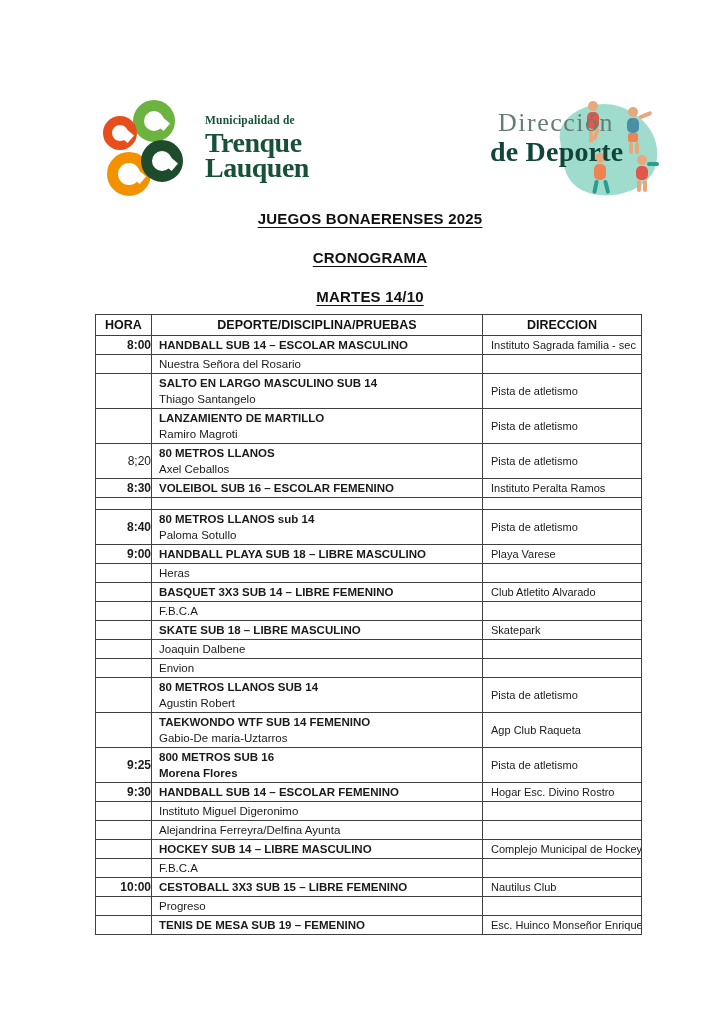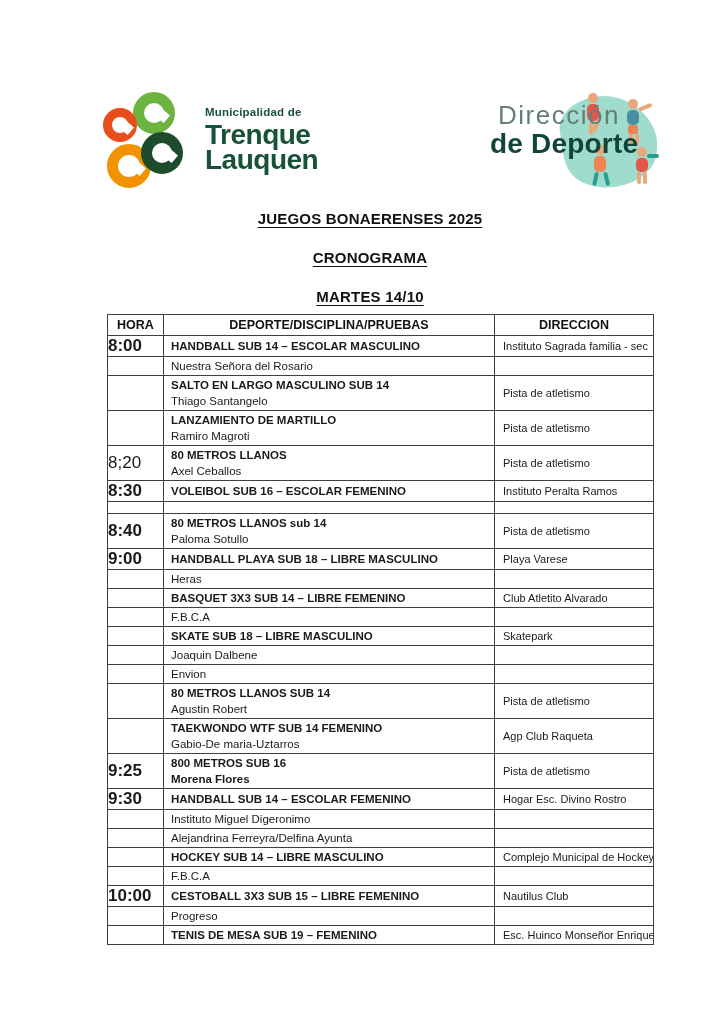--- a/index.html
+++ b/index.html
@@ -7,23 +7,24 @@
   body {
     width:724px; height:1024px;
     font-family:"Liberation Sans", sans-serif;
     color:#1a1a1a;
     overflow:hidden;
   }
   .page { width:724px; height:1024px; position:relative; background:#fff; }
 
   
   .header {
-    position:absolute; top:84px; left:0; right:0;
+    position:absolute; top:92px; left:0; right:0;
     display:flex; justify-content:space-between;
     padding:0 56px 0 103px;
+    font-family:Liberation Serif, serif;
   }
   .muni-logo { display:flex; align-items:center; gap:14px; }
   .rings { position:relative; width:88px; height:96px; }
   .ring { position:absolute; border-radius:50%; }
   .ring .notch {
     position:absolute; width:10px; height:10px; background:#fff;
     right:-4px; top:40%; transform:rotate(40deg);
   }
   .ring-red       { left:0;  top:16px; width:34px; height:34px; border:9px  solid #e84e1b; }
   .ring-lgreen    { left:30px; top:0;  width:42px; height:42px; border:11px solid #6db33f; }
@@ -48,31 +49,31 @@
   .titles { position:absolute; top:210px; left:8px; width:724px; text-align:center; }
   .doc-title {
     font-size:15px; font-weight:bold; color:#111;
     text-decoration:underline; text-underline-offset:3px;
     margin-bottom:22px; letter-spacing:.2px;
   }
 
   
   table.schedule {
     position:absolute; top:314px; left:95px;
-    width:546px; border-collapse:collapse; table-layout:fixed;margin-left:12px;
+    width:546px; border-collapse:collapse; table-layout:fixed;
   }
   .schedule th, .schedule td {
     border:1px solid #3f3f3f; vertical-align:middle;
     overflow:hidden; white-space:nowrap;
   }
   .schedule th {
     font-size:12.5px; font-weight:bold; text-align:center; height:21px; color:#111;
   }
   col.c1 { width:56px; } col.c2 { width:331px; } col.c3 { width:159px; }
-  td.c-hora { text-align:left; font-size:17px; }
+  td.c-hora { text-align:right; font-size:12px; }
   td.c-hora.b { font-weight:bold; }
   td.c-event { padding:1px 4px 1px 7px; }
   td.c-dir { padding:1px 4px 1px 8px; font-size:11px; }
   .line { font-size:11.5px; line-height:16px; height:16px; }
   .line.b { font-weight:bold; }
   tr.empty-row td { height:12px; }
 </style>
 </head>
 <body>
 

